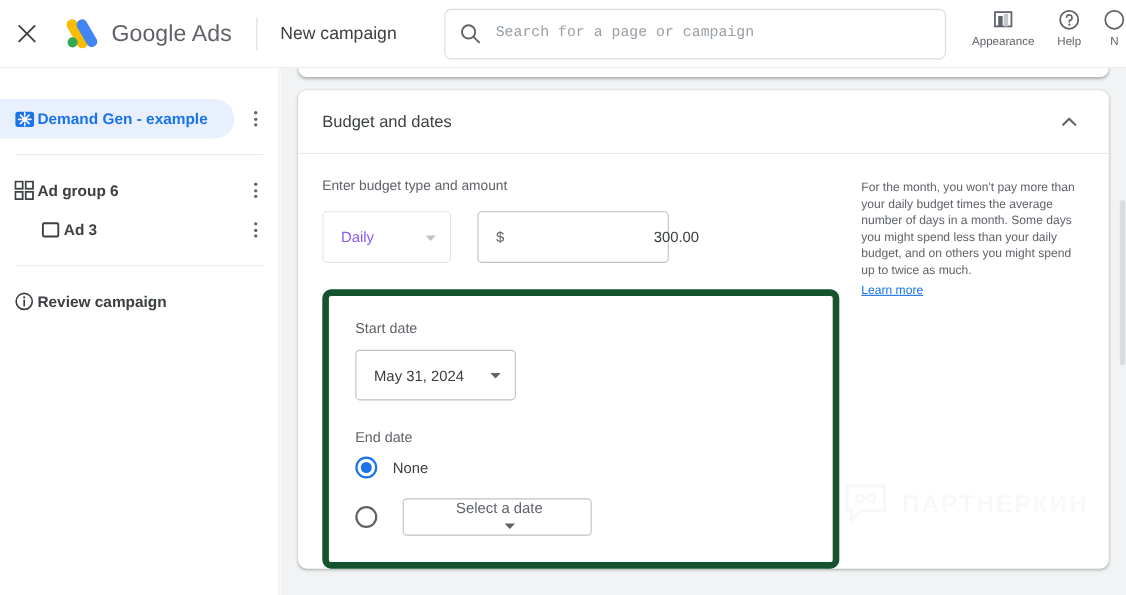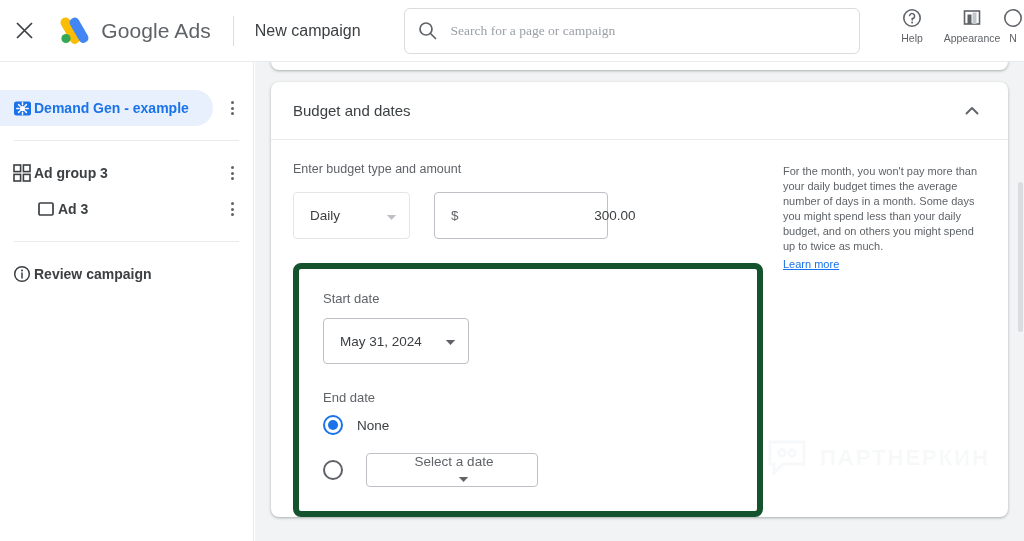--- a/index.html
+++ b/index.html
@@ -34,21 +34,21 @@
     font-size: 16px; color: #3c4043; margin-left: 21px; white-space: nowrap;
   }
   .search-wrap {
     margin-left: 43px; width: 490px; height: 46px;
     border: 1px solid #dadce0; border-radius: 6px;
     display: flex; align-items: center; background: #fff;
   }
   .search-icon-box { width: 46px; display: flex; align-items: center; justify-content: center; }
   .search-input {
     flex: 1; border: none; outline: none; background: transparent;
-    font-family: Liberation Serif, serif;
+    font-family: Liberation Mono, monospace;
     font-size: 13.5px; color: #3b82f6; padding-right: 10px;
   }
   .search-input::placeholder { color: #9aa0a6; }
   .hdr-actions { margin-left: 22px; display: flex; align-items: flex-start; height: 62px; padding-top: 7px; }
   .hdr-action {
     width: 60px; display: flex; flex-direction: column;
     align-items: center; cursor: pointer; gap: 3px;
   }
   .hdr-action .lbl { font-size: 10.5px; color: #5f6368; white-space: nowrap; }
   .hdr-action.clipped { width: 22px; overflow: hidden; }
@@ -100,21 +100,21 @@
   .field-label { font-size: 12.5px; color: #5f6368; margin-bottom: 16px; }
   .row { display: flex; align-items: center; }
 
   .select-box {
     height: 47px; border: 1px solid #dadce0; border-radius: 4px;
     display: flex; align-items: center; padding: 0 12px 0 16px;
     background: #fff; cursor: pointer; justify-content: space-between;
   }
   .select-box.disabled { border-color: #e3e5e8; cursor: default; }
   .select-val { font-size: 13.5px; color: #3c4043; white-space: nowrap; }
-  .select-box.disabled .select-val { color: #404040; }
+  .select-box.disabled .select-val { color: #8b5cf6; }
   .select-val.muted { color: #5f6368; }
   .caret { margin-left: 18px; }
 
   .amount-box {
     height: 47px; width: 174px; border: 1px solid #bdc1c6; border-radius: 4px;
     display: flex; align-items: center; padding: 0 16px; margin-left: 24px; background: #fff;
   }
   .cur { font-size: 13.5px; color: #5f6368; }
   .amt {
     flex: 1; text-align: right; border: none; outline: none; background: transparent;
@@ -200,33 +200,33 @@
           <circle cx="8" cy="8" r="6" stroke="#5f6368" stroke-width="1.7" fill="none"></circle>
           <path d="M12.5 12.5 L17.5 17.5" stroke="#5f6368" stroke-width="1.7" stroke-linecap="round"></path>
         </svg>
       </div>
       <input class="search-input" type="text" value="" placeholder="Search for a page or campaign" style="">
     </div>
 
     <div class="hdr-actions">
       <div class="hdr-action">
         <svg width="22" height="22" viewBox="0 0 22 22">
+          <rect x="3.5" y="4" width="15" height="13" stroke="#5f6368" stroke-width="1.6" fill="none"></rect>
+          <rect x="6.5" y="7.5" width="4" height="9.5" fill="#5f6368"></rect>
+          <rect x="11.5" y="5.5" width="4" height="11.5" fill="#c3c6ca"></rect>
+        </svg>
+        <div class="lbl">Appearance</div>
+      </div>
+      <div class="hdr-action">
+        <svg width="22" height="22" viewBox="0 0 22 22">
           <circle cx="11" cy="11" r="8.2" stroke="#5f6368" stroke-width="1.6" fill="none"></circle>
           <path d="M8.6 8.6 a2.5 2.5 0 1 1 2.6 3 v1.4" stroke="#5f6368" stroke-width="1.5" fill="none" stroke-linecap="round"></path>
           <circle cx="11.1" cy="15.4" r="1" fill="#5f6368"></circle>
         </svg>
         <div class="lbl">Help</div>
-      </div>
-      <div class="hdr-action">
-        <svg width="22" height="22" viewBox="0 0 22 22">
-          <rect x="3.5" y="4" width="15" height="13" stroke="#5f6368" stroke-width="1.6" fill="none"></rect>
-          <rect x="6.5" y="7.5" width="4" height="9.5" fill="#5f6368"></rect>
-          <rect x="11.5" y="5.5" width="4" height="11.5" fill="#c3c6ca"></rect>
-        </svg>
-        <div class="lbl">Appearance</div>
       </div>
       <div class="hdr-action clipped">
         <svg width="22" height="22" viewBox="0 0 22 22">
           <circle cx="11" cy="11" r="8.2" stroke="#5f6368" stroke-width="1.6" fill="none"></circle>
         </svg>
         <div class="lbl">N</div>
       </div>
     </div>
   </div>
 
@@ -252,21 +252,21 @@
 
     <div class="nav-item">
       <div class="nav-ico">
         <svg width="18" height="18" viewBox="0 0 18 18">
           <rect x="1" y="1" width="6.6" height="6.6" stroke="#3c4043" stroke-width="1.6" fill="none"></rect>
           <rect x="10.4" y="1" width="6.6" height="6.6" stroke="#3c4043" stroke-width="1.6" fill="none"></rect>
           <rect x="1" y="10.4" width="6.6" height="6.6" stroke="#3c4043" stroke-width="1.6" fill="none"></rect>
           <rect x="10.4" y="10.4" width="6.6" height="6.6" stroke="#3c4043" stroke-width="1.6" fill="none"></rect>
         </svg>
       </div>
-      <div class="nav-label">Ad group 3</div>
+      <div class="nav-label">Ad group 6</div>
       <div class="kebab">
           <i></i>
           <i></i>
           <i></i>
         </div>
     </div>
 
     <div class="nav-item indent">
       <div class="nav-ico">
         <svg width="18" height="18" viewBox="0 0 18 18">

